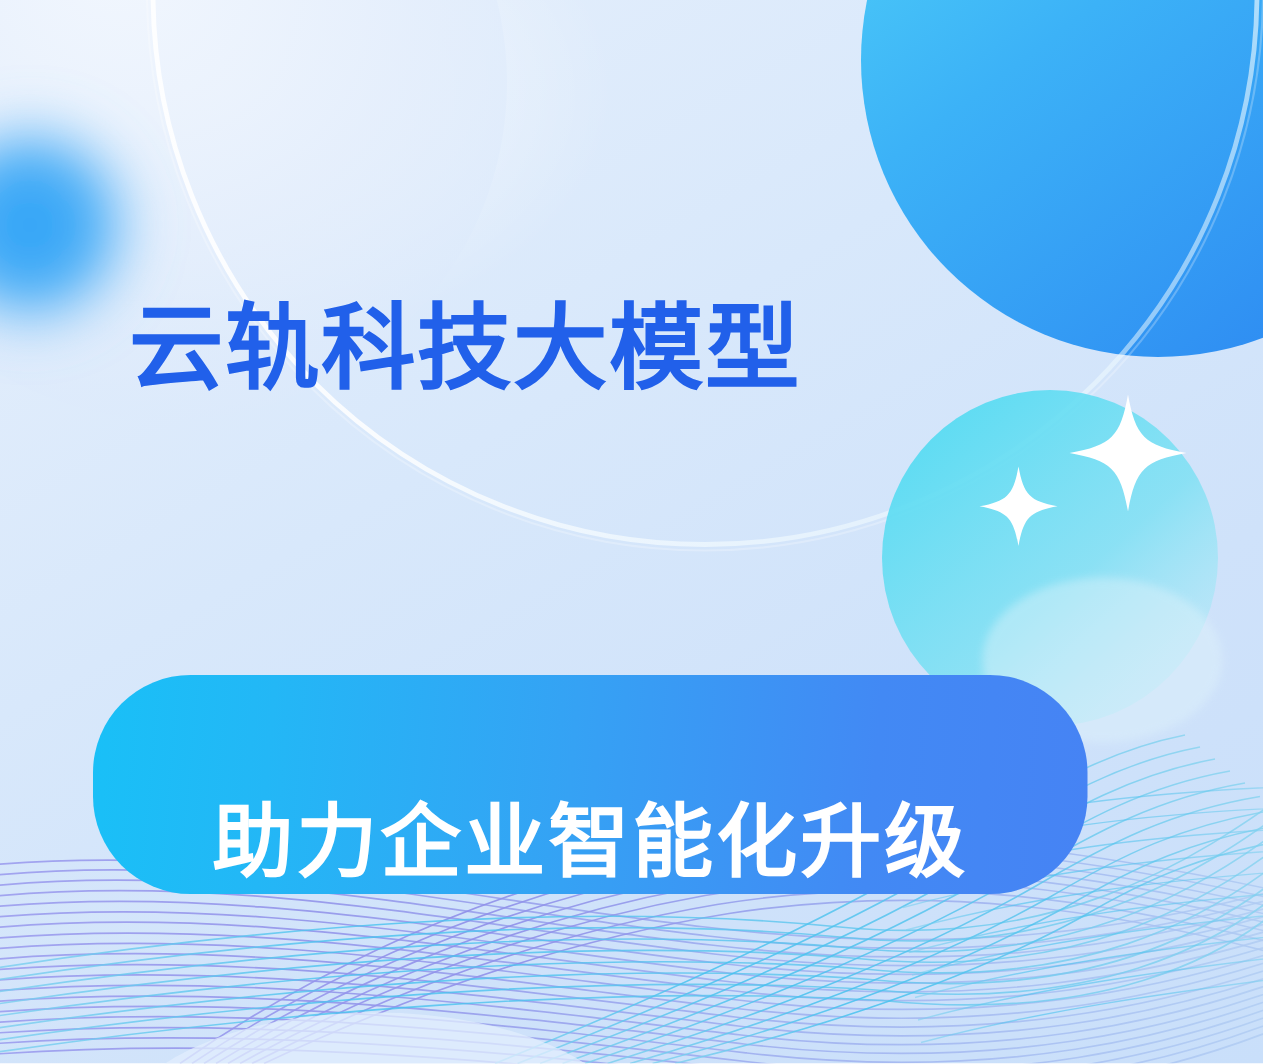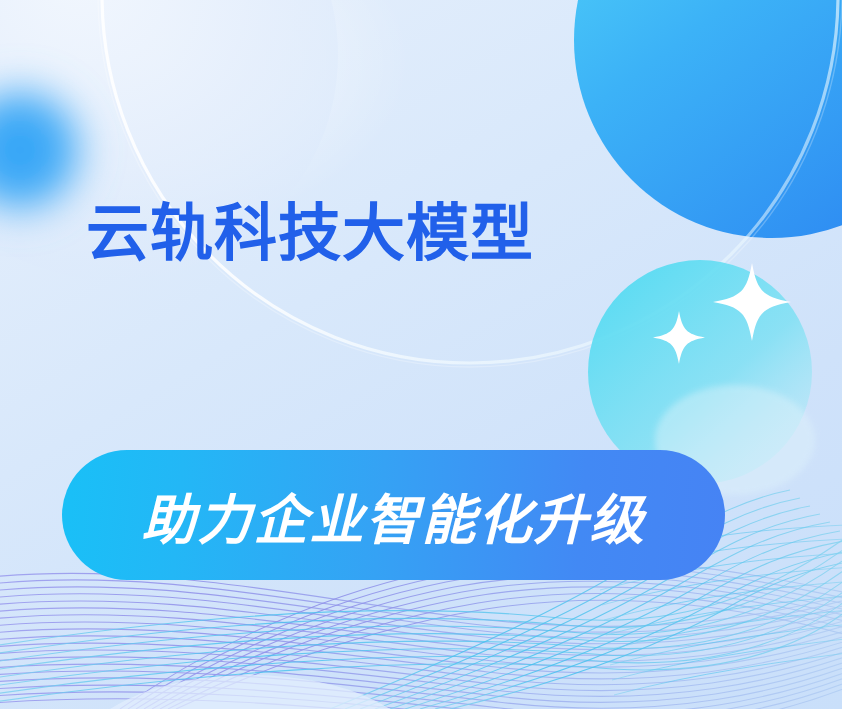--- a/index.html
+++ b/index.html
@@ -57,31 +57,30 @@
   }
   .headline .line {
     display: block;
   }
 
   .cta-pill {
     position: absolute;
     left: 62px;
     top: 450px;
     width: 663px;
-    height: 130px;
+    height: 146px;
     box-sizing: border-box;
     border: 0;
     border-radius: 65px;
     padding: 0;
     display: flex;
-    align-items: center;
+    align-items: flex-end;
     justify-content: center;
     cursor: pointer;
     background: linear-gradient(95deg, #19c0f7 0%, #23b7f6 18%, #35a2f4 48%, #4289f4 78%, #4683f4 100%);
-    font-style: italic;
   }
   .cta-pill-label {
     font-size: 54px;
     font-weight: 700;
     letter-spacing: 2px;
     color: #ffffff;
     white-space: nowrap;
     font-family: "Liberation Sans", "DejaVu Sans", sans-serif;
   }
 </style>

